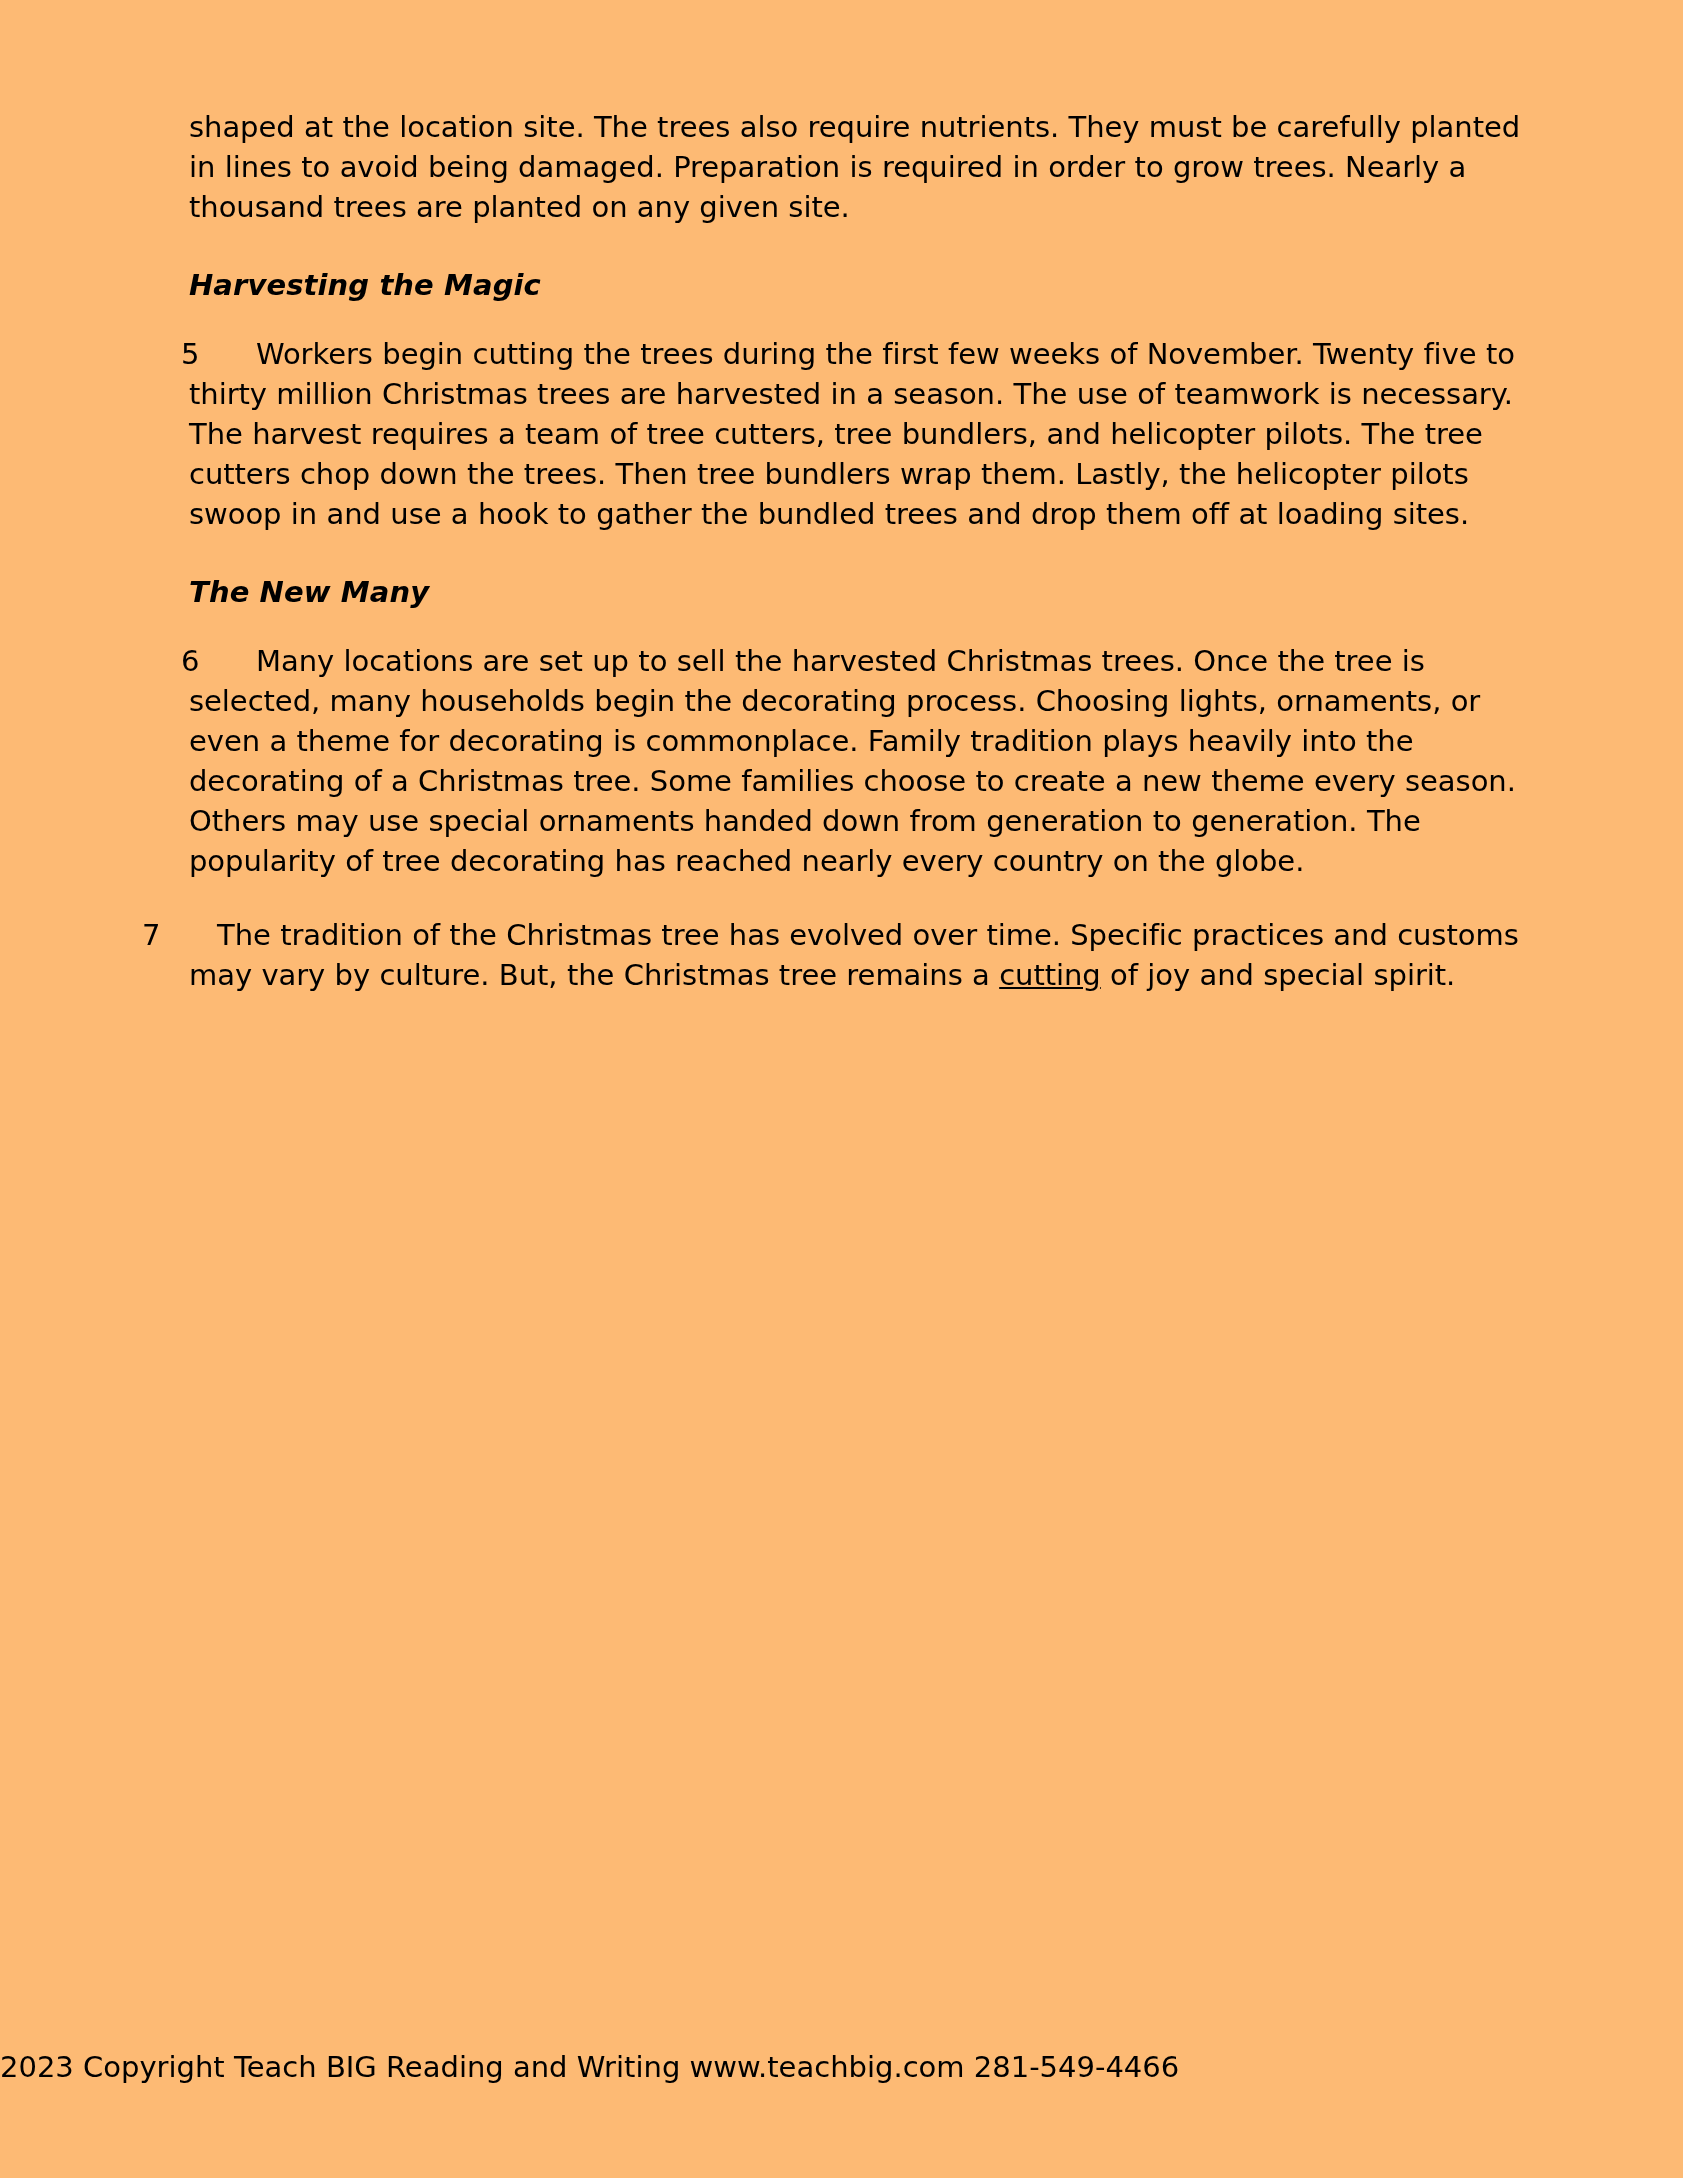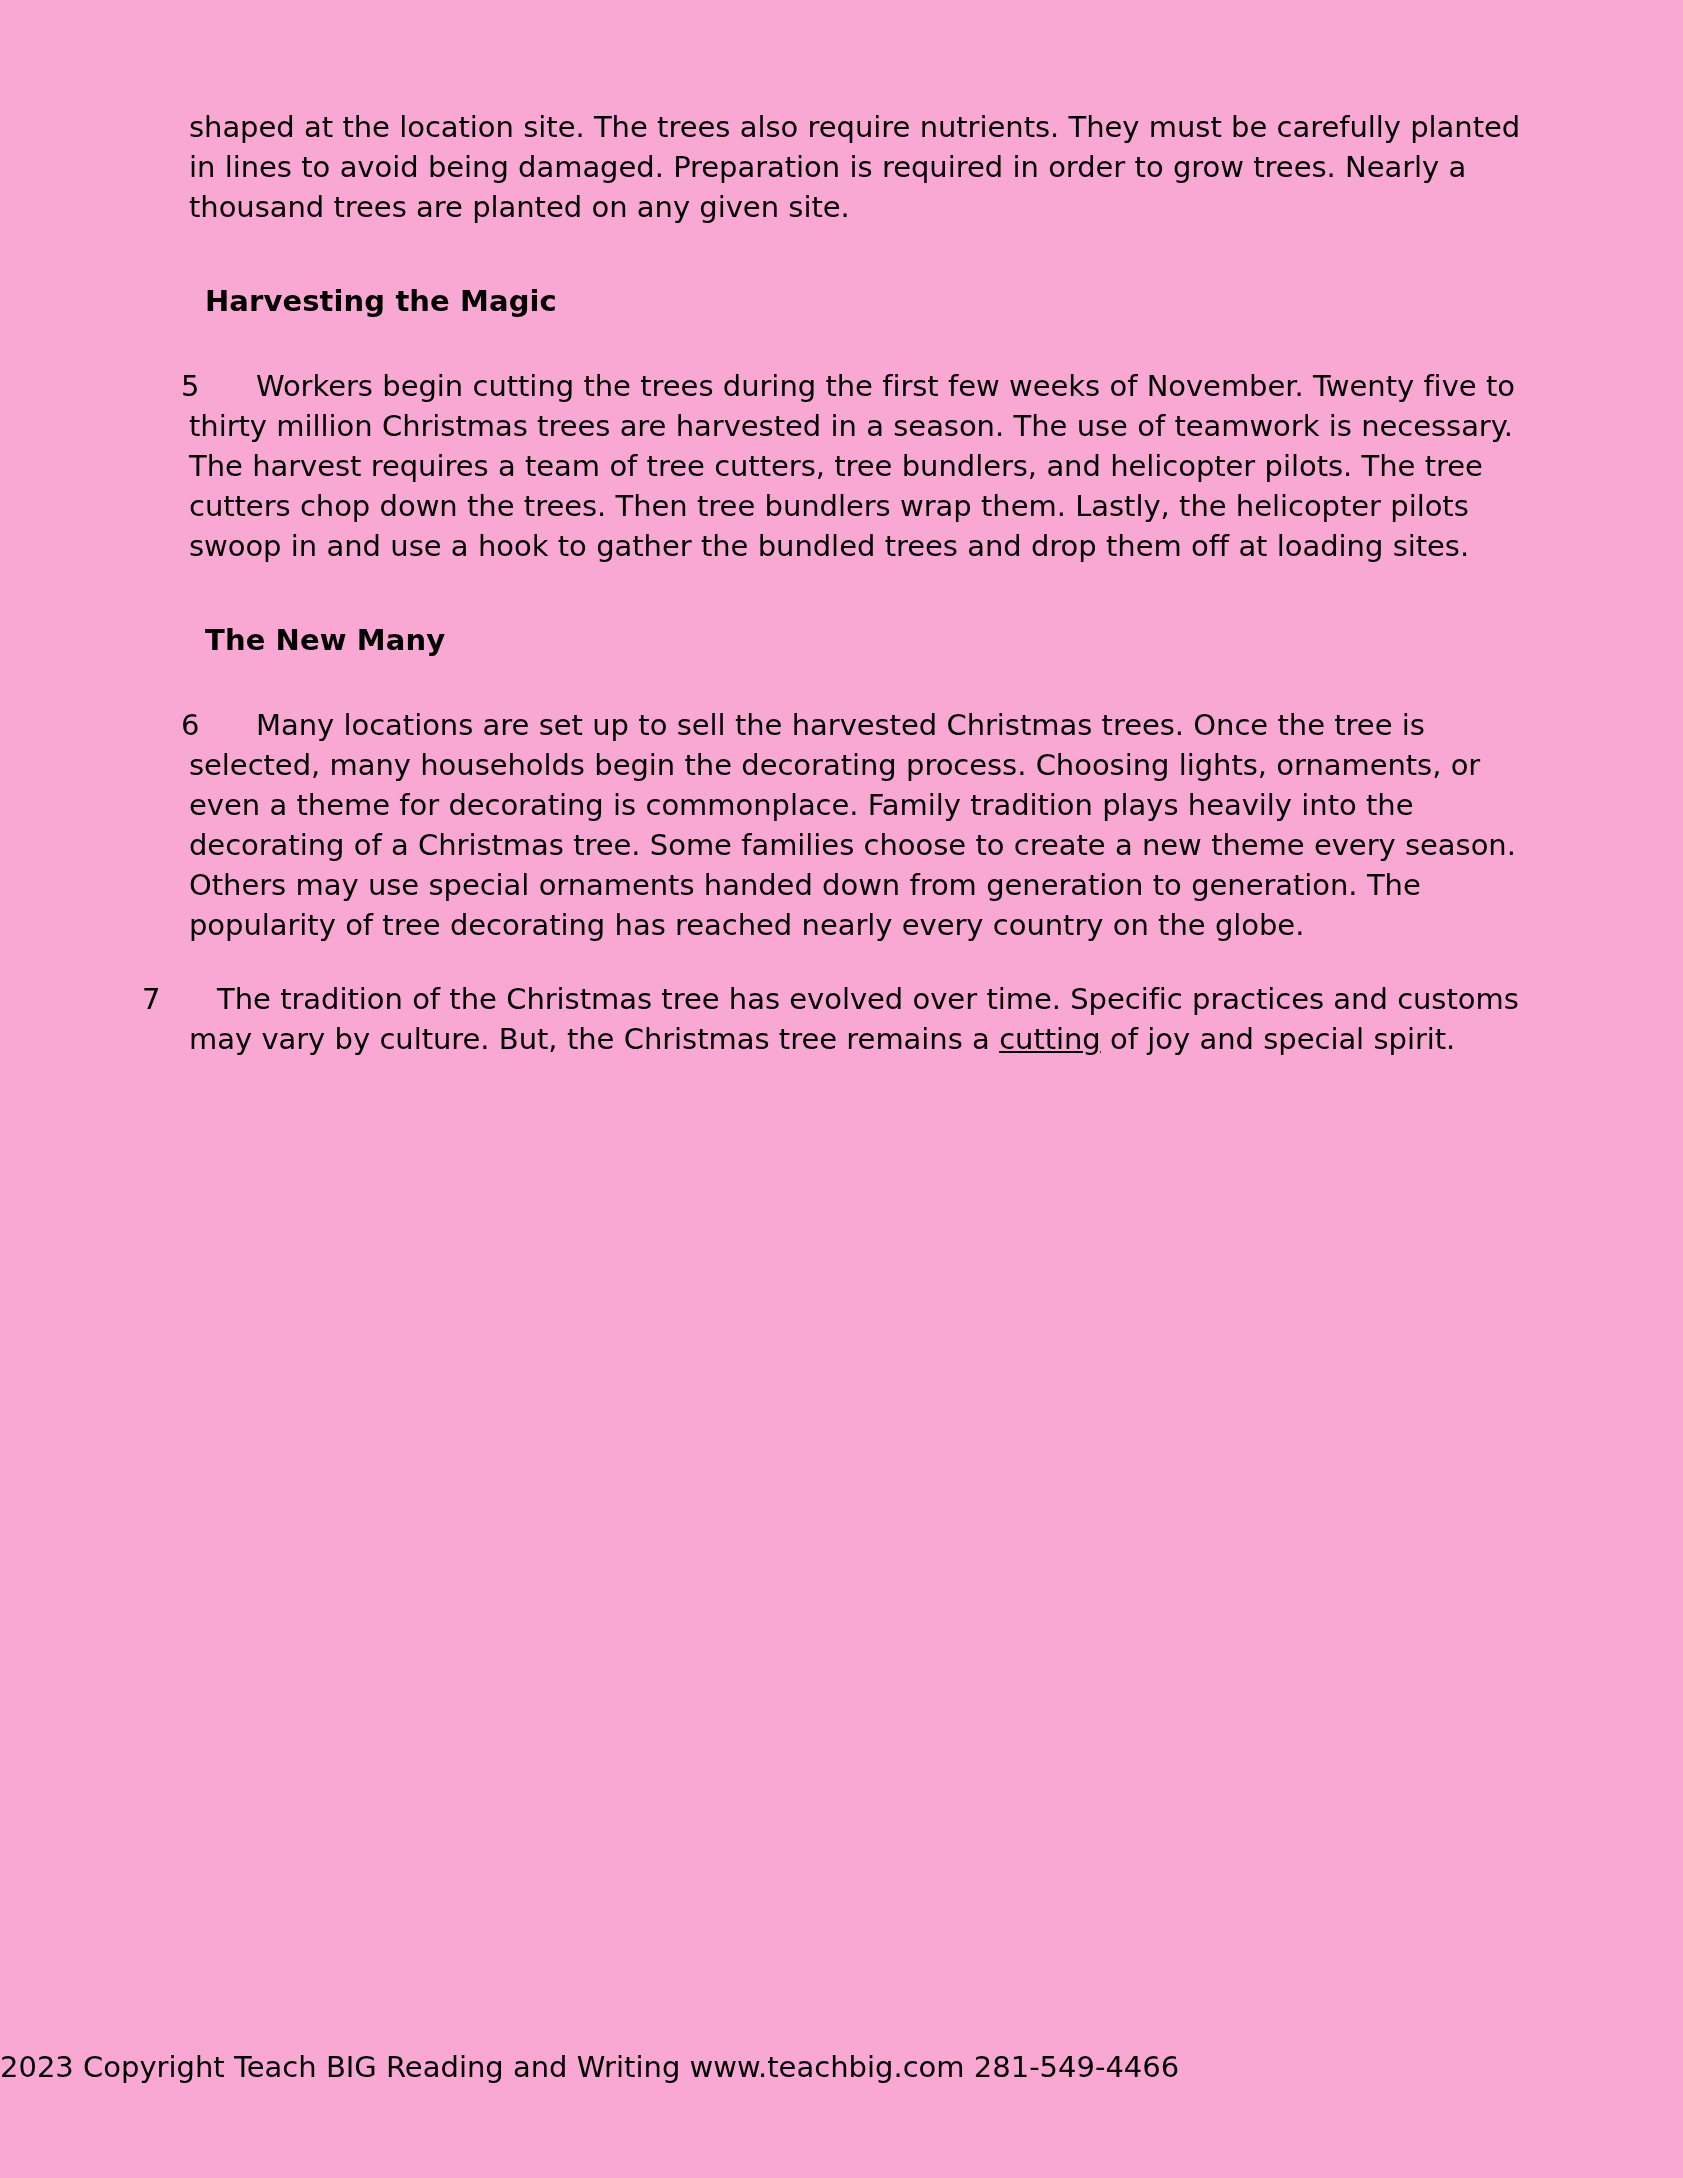--- a/index.html
+++ b/index.html
@@ -15,21 +15,21 @@
     color: #000000;
     overflow: hidden;
   }
 
   .page {
     position: absolute;
     left: 0;
     top: 0;
     width: 1683px;
     height: 2178px;
-    background: #f9a8d4;
+    background: #fdba74;
   }
 
   .content {
     position: absolute;
     left: 114px;
     top: 107px;
     width: 1436px;
   }
 
   
@@ -55,23 +55,24 @@
     line-height: 40px;
   }
 
   .indent-lg { text-indent: 67px; }
   .indent-sm { text-indent: 28px; }
 
   .heading {
     font-size: 29px;
     line-height: 40px;
     font-weight: bold;
-    margin: 16px;
+    margin: 0;
     padding-left: 75px;
     letter-spacing: 0.1px;
+    font-style: italic;
   }
 
   
   .gap-intro-heading { height: 38px; }
   .gap-heading-para  { height: 29px; }
   .gap-para-heading  { height: 38px; }
   .gap-para-para     { height: 34px; }
 
   .u { text-decoration: underline; text-underline-offset: 2px; }
 

